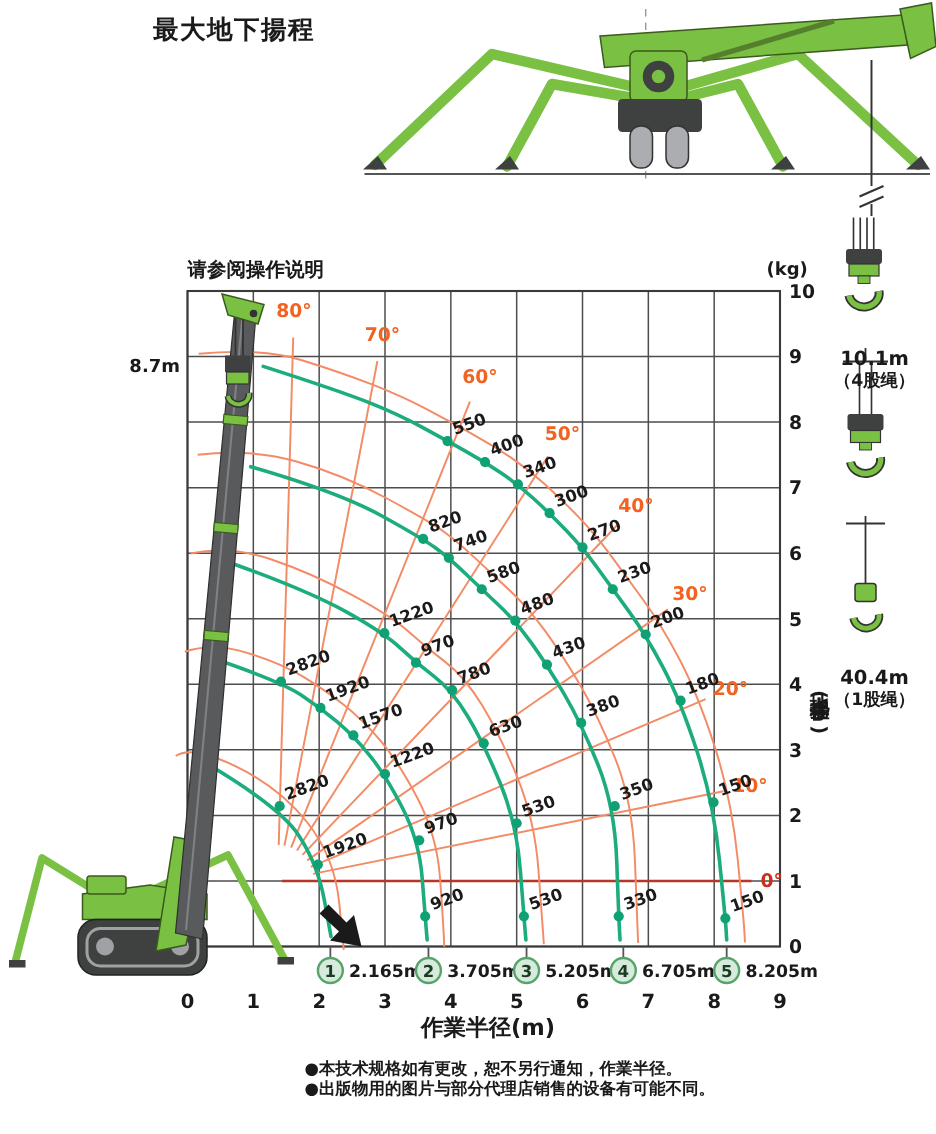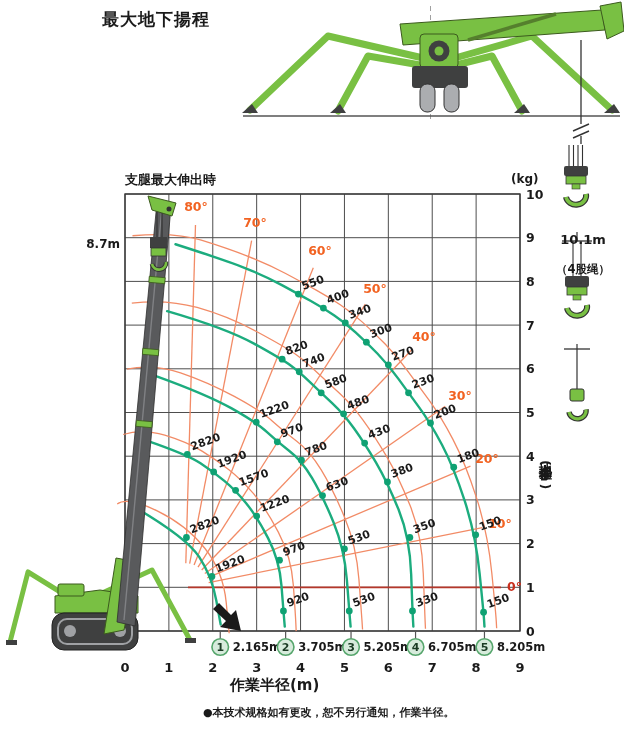--- a/index.html
+++ b/index.html
@@ -5,24 +5,24 @@
   html,body{margin:0;padding:0;background:#fff;}
   .canvas{position:relative;width:624px;height:756px;background:#fff;overflow:hidden;
           font-family:"DejaVu Sans",sans-serif;color:#1a1a1a;}
   .abs{position:absolute;}
   .page-title{left:102px;top:8px;font-size:17px;font-weight:700;letter-spacing:1px;}
   .chart-title{left:100px;top:139px;font-size:15px;font-weight:700;}
   .cond{left:125px;top:171px;font-size:13px;font-weight:700;}
   .unit{left:511px;top:172px;font-size:12px;font-weight:700;}
   .maxh{left:74px;top:237px;width:46px;text-align:right;font-size:12px;font-weight:700;}
   .ytitle{left:536px;top:452px;font-size:13px;font-weight:700;writing-mode:vertical-rl;letter-spacing:2px;}
-  .xtitle{left:230px;top:676px;width:140px;text-align:left;font-size:15px;font-weight:700;}
+  .xtitle{left:230px;top:676px;width:140px;text-align:right;font-size:15px;font-weight:700;}
   .hooklabel{width:80px;text-align:center;left:543px;}
   .hl1{font-size:13px;font-weight:700;line-height:14px;margin-top:24px;}
-  .hl2{font-size:11.5px;font-weight:700;line-height:13px;margin-top:16px;}
+  .hl2{font-size:11.5px;font-weight:700;line-height:13px;}
   .notes{left:203px;top:706px;font-size:11px;font-weight:700;line-height:13.4px;white-space:nowrap;}
   svg{position:absolute;left:0;top:0;}
 </style>
 </head>
 <body>
 
 <div class="canvas">
 
   <svg id="gfx" width="624" height="756" viewBox="0 0 624 756">
       <g>
@@ -266,27 +266,32 @@
         <line x1="162" y1="213" x2="162" y2="239" stroke="#333" stroke-width="1.2"></line>
         <rect x="150" y="237" width="17" height="11" fill="#3F4040"></rect>
         <rect x="151" y="248" width="15" height="8" fill="#79C043" stroke="#333" stroke-width="0.8"></rect>
         <path d="M152,264 a7,6.5 0 1 0 14,-2" fill="none" stroke="#333" stroke-width="4.6"></path>
         <path d="M152,264 a7,6.5 0 1 0 14,-2" fill="none" stroke="#79C043" stroke-width="2.6"></path>
         <path d="M219,603 L231,615 L236,610 L241,631 L220,627 L226,621 L213,609 Z" fill="#1a1a1a"></path>
       </g>
     </svg>
 
   <div class="abs page-title">最大地下揚程</div>
-  <div class="abs cond">支腿最大伸出時</div>
+  <div class="abs cond">请参阅操作说明</div>
   <div class="abs unit">(kg)</div>
   <div class="abs maxh">8.7m</div>
   <div class="abs ytitle">地上揚程(m)</div>
   <div class="abs xtitle">作業半径(m)</div>
 
   <div class="abs hooklabel" style="top:209px">
     <div class="hl1">10.1m</div>
     <div class="hl2">（4股绳）</div>
   </div>
+  <div class="abs hooklabel" style="top:422px">
+    <div class="hl1">40.4m</div>
+    <div class="hl2">（1股绳）</div>
+  </div>
 
   <div class="abs notes">
     <div>●本技术规格如有更改，恕不另行通知，作業半径。</div>
+    <div>●出版物用的图片与部分代理店销售的设备有可能不同。</div>
   </div>
 </div>
 
 </body></html>

